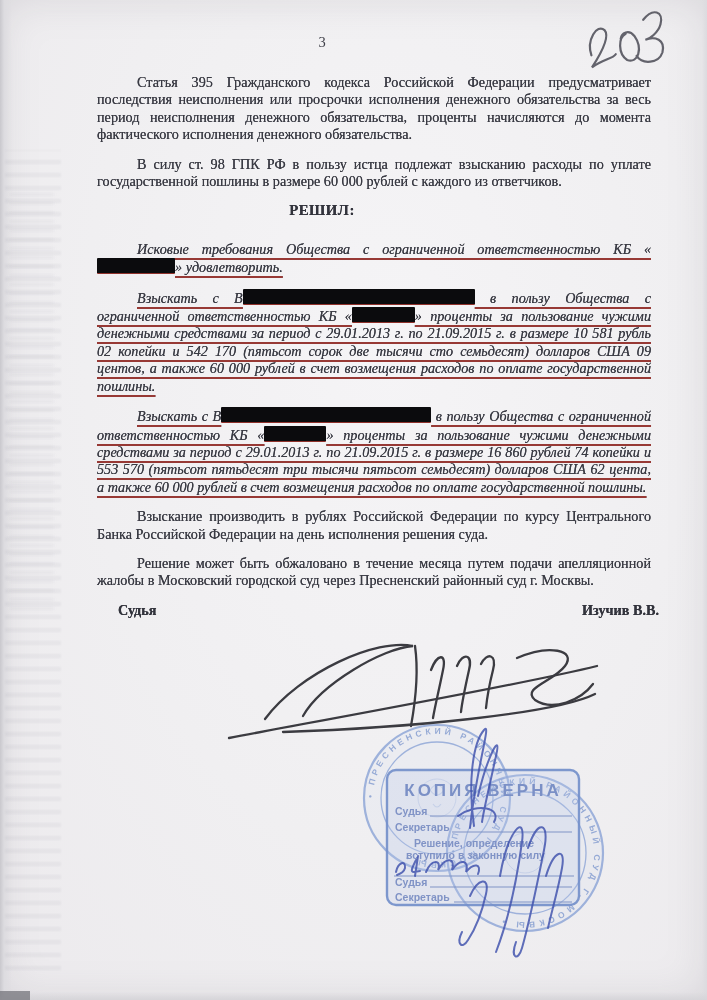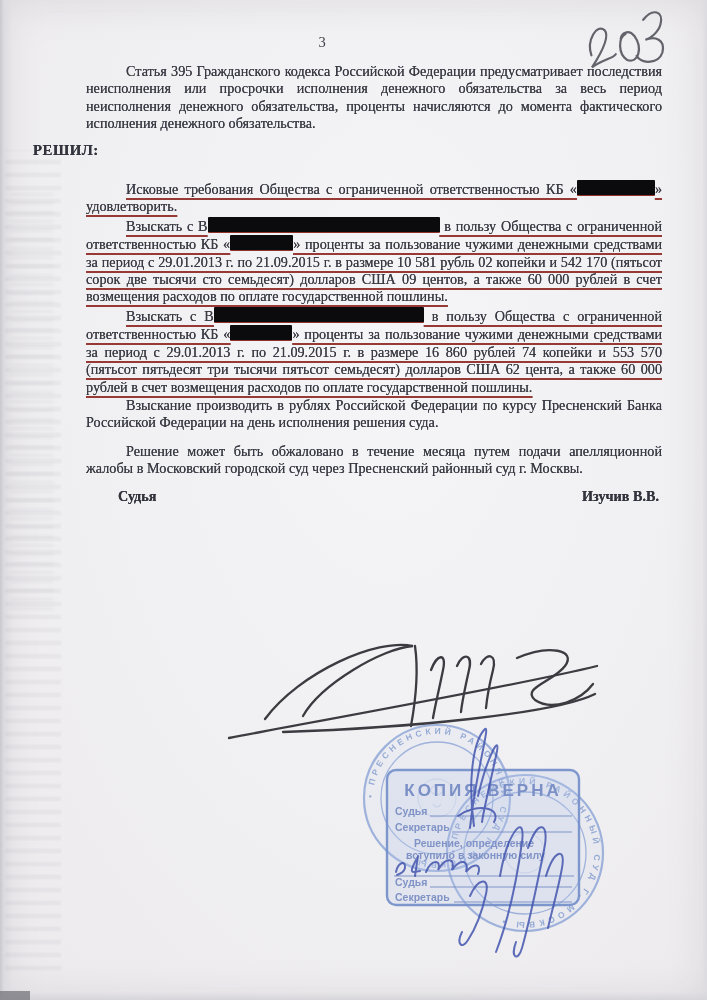--- a/index.html
+++ b/index.html
@@ -31,31 +31,31 @@
             filter:blur(1.6px); }
 
   .pnum { position:absolute; top:34px; left:85px; width:474px; text-align:center;
           font-size:14.5px; color:#3d3e47; }
 
   .corner-203 { position:absolute; top:8px; right:32px; width:100px; height:64px; }
 
   .doc { position:absolute; left:85px; top:62px; width:578px;
          font-size:14.2px; line-height:17.4px; text-align:justify;
          text-shadow:0 0 .3px currentColor; }
-  .para { margin:1px; text-indent:40px; }
+  .para { margin:12px; text-indent:40px; }
   .para.gap { margin-top:11px; }
   .redline { text-decoration:underline;
              text-decoration-color:rgba(168,58,50,.85);
              text-decoration-thickness:1.8px;
-             text-underline-offset:3.5px; }
+             text-underline-offset:3.5px;font-style:italic; }
   .redact { display:inline-block; height:13px; background:#0b0b0d;
             vertical-align:-2px; border-radius:1px; }
   .redline .redact { border-bottom:1.8px solid rgba(168,58,50,.85); padding-bottom:2px; }
 
-  .resolved { font-weight:700; letter-spacing:.5px;
+  .resolved { font-weight:700; text-align:center; letter-spacing:.5px;
               font-size:14.8px; margin:9px 0 21px; transform:translateX(-52px);
               color:#32333c; }
 
   .judgerow { margin-top:10px; display:flex; justify-content:space-between;
               font-weight:700; color:#32333c; padding-left:33px; padding-right:4px; }
 
   .sig   { position:absolute; left:225px; top:624px; width:375px; height:122px; z-index:3; }
   .stamps{ position:absolute; left:350px; top:700px; width:320px; height:280px; z-index:2; }
   svg text { font-family:"Liberation Sans", sans-serif; }
 </style>
@@ -77,25 +77,26 @@
     <g transform="rotate(-12 50 32)" fill="none" stroke="#4b4b55" stroke-width="2.2" stroke-linecap="round" opacity=".85">
       <path d="M14,40 C 12,24 26,10 32,18 C 36,25 24,40 12,52 C 24,46 34,48 38,44"></path>
       <path d="M52,26 C 44,28 40,44 48,52 C 58,58 66,44 60,30 C 56,22 48,24 46,30"></path>
       <path d="M72,16 C 84,6 94,12 88,24 C 84,32 74,36 70,36 C 80,34 90,40 84,52 C 78,62 62,60 58,50"></path>
     </g>
   </svg>
 
   <div class="doc">
 
     <p class="para">Статья 395 Гражданского кодекса Российской Федерации предусматривает последствия неисполнения или просрочки исполнения денежного обязательства за весь период неисполнения денежного обязательства, проценты начисляются до момента фактического исполнения денежного обязательства.</p>
+      <p class="para">В силу ст. 98 ГПК РФ в пользу истца подлежат взысканию расходы по уплате государственной пошлины в размере 60 000 рублей с каждого из ответчиков.</p>
       <div class="resolved">РЕШИЛ:</div>
       <p class="para redline">Исковые требования Общества с ограниченной ответственностью КБ «<span class="redact" style="width: 78px;"></span>» удовлетворить.</p>
       <p class="para redline">Взыскать с В<span class="redact" style="width: 232px;"></span> в пользу Общества с ограниченной ответственностью КБ «<span class="redact" style="width: 63px;"></span>» проценты за пользование чужими денежными средствами за период с 29.01.2013 г. по 21.09.2015 г. в размере 10 581 рубль 02 копейки и 542 170 (пятьсот сорок две тысячи сто семьдесят) долларов США 09 центов, а также 60 000 рублей в счет возмещения расходов по оплате государственной пошлины.</p>
       <p class="para redline">Взыскать с В<span class="redact" style="width: 210px;"></span> в пользу Общества с ограниченной ответственностью КБ «<span class="redact" style="width: 62px;"></span>» проценты за пользование чужими денежными средствами за период с 29.01.2013 г. по 21.09.2015 г. в размере 16 860 рублей 74 копейки и 553 570 (пятьсот пятьдесят три тысячи пятьсот семьдесят) долларов США 62 цента, а также 60 000 рублей в счет возмещения расходов по оплате государственной пошлины.</p>
-      <p class="para">Взыскание производить в рублях Российской Федерации по курсу Пресненский Банка Российской Федерации на день исполнения решения суда.</p>
+      <p class="para">Взыскание производить в рублях Российской Федерации по курсу Центрального Банка Российской Федерации на день исполнения решения суда.</p>
       <p class="para gap">Решение может быть обжаловано в течение месяца путем подачи апелляционной жалобы в Московский городской суд через Пресненский районный суд г. Москвы.</p>
       <div class="judgerow">
       <span>Судья</span>
       <span>Изучив В.В.</span>
     </div>
   </div>
 
   <svg class="sig" viewBox="0 0 375 122">
     <g fill="none" stroke="#2c2c32" stroke-width="2.3" stroke-linecap="round" opacity=".92">
       <path d="M 40,95 C 75,48 152,14 188,22 C 158,24 96,60 78,92"></path>

